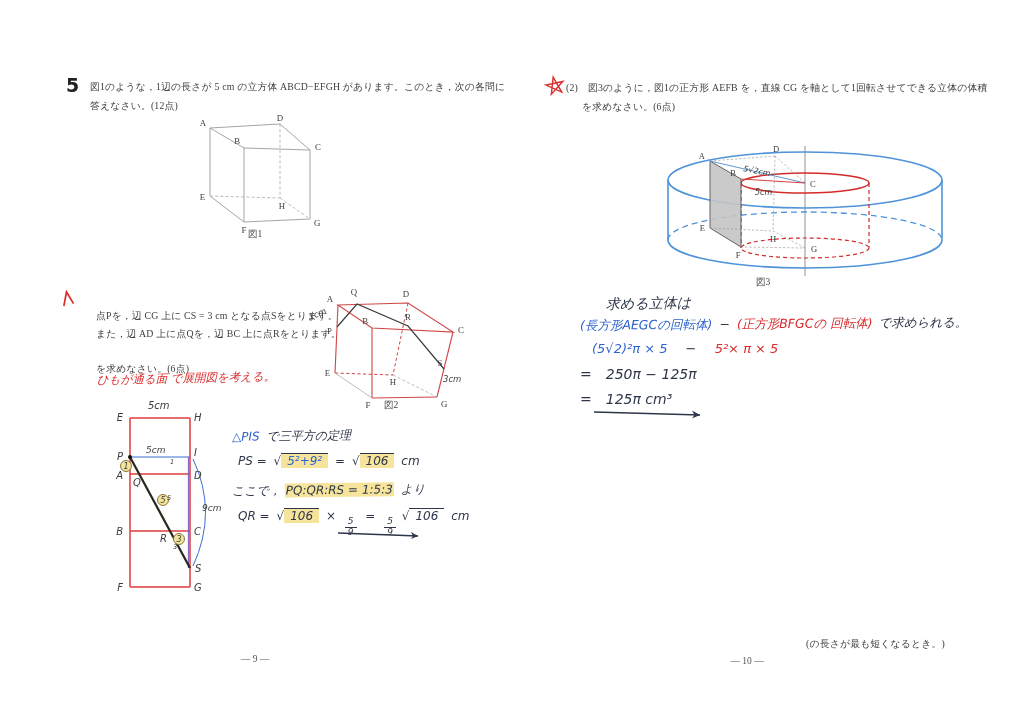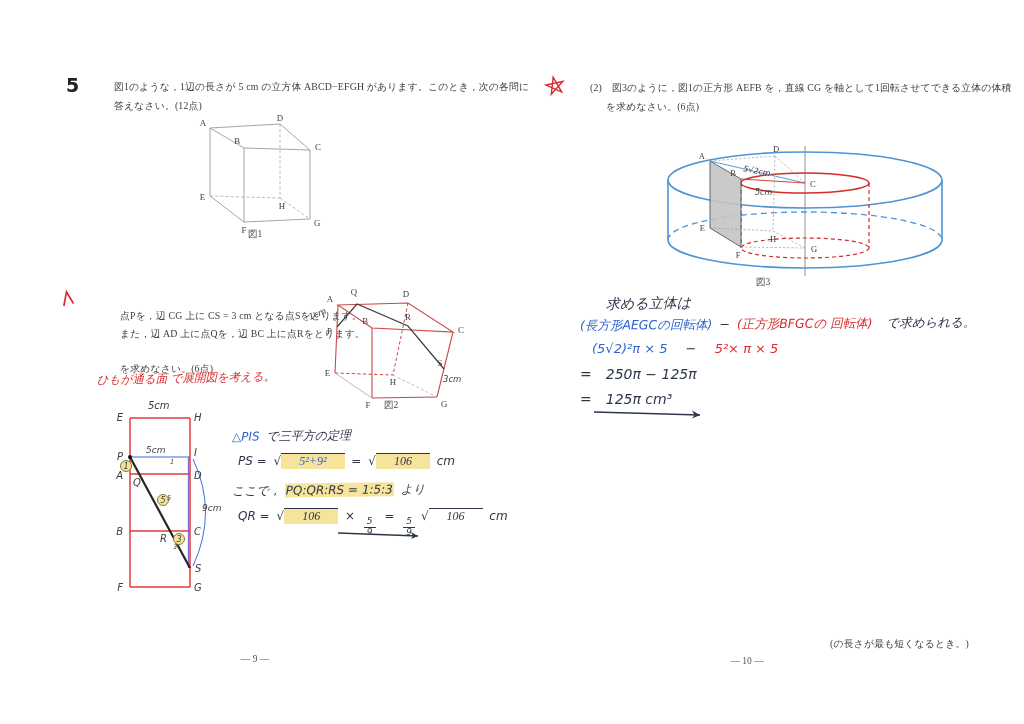--- a/index.html
+++ b/index.html
@@ -1,32 +1,32 @@
 <!DOCTYPE html>
 <html><head>
 <meta charset="utf-8">
 <style>
   html,body{margin:0;padding:0;background:#e8e8e8;}
   .canvas{position:relative;width:1024px;height:724px;background:#ffffff;overflow:hidden;
           font-family:"Liberation Serif","DejaVu Serif",serif;color:#3b3b3b;}
   .abs{position:absolute;}
-  .print{font-size:9.8px;letter-spacing:.2px;color:#3d3d3d;white-space:nowrap;margin-left:24px;}
+  .print{font-size:9.8px;letter-spacing:.2px;color:#3d3d3d;white-space:nowrap;}
   .pnum{font-family:"DejaVu Sans","Liberation Sans",sans-serif;font-weight:bold;font-size:19px;color:#222;}
   .cap{font-size:9.5px;color:#444;padding-left:8px;}
   .pageno{font-size:9.5px;color:#555;width:70px;text-align:center;}
   .hand{font-family:"DejaVu Sans","Liberation Sans",sans-serif;font-style:italic;white-space:nowrap;}
   .ink{color:#2d3648;}
   .bluepen{color:#2f63cf;}
   .redpen{color:#d92c2c;}
   .hl{background:#f6e49c;padding:0 1px;}
   .work{font-size:12px;}
   .sol{font-size:12.5px;}
   .frac{display:inline-flex;flex-direction:column;align-items:center;line-height:1;vertical-align:-0.45em;font-size:.75em;margin:0 2px;}
   .frac .top{border-bottom:1.3px solid currentColor;padding:0 3px 1px;}
-  .ov{display:inline-block;border-top:1.4px solid #2d3648;padding:0 18px;font-family:Liberation Serif, serif;}
+  .ov{display:inline-block;border-top:1.4px solid #2d3648;padding:0 6px;}
   .m{margin:0 3px;}
   svg{position:absolute;overflow:visible;}
   svg text{font-family:"Liberation Serif","DejaVu Serif",serif;fill:#3c3c3c;}
   svg text.ht{font-family:"DejaVu Sans","Liberation Sans",sans-serif;font-style:italic;}
 </style>
 </head>
 <body>
 
 <div class="canvas">
 
@@ -233,21 +233,21 @@
     <text class="ht" x="88" y="41" font-size="8" fill="#3b6fd4" transform="rotate(11 88 41)">5√2cm</text>
     <text class="ht" x="100" y="65" font-size="8" fill="#d42b2b">5cm</text>
   </svg>
   <div class="abs cap" style="left:748px;top:276px">図3</div>
 
   <div class="abs hand sol ink" style="left:606px;top:295px;font-size:14px;transform:rotate(-1deg)">求める立体は</div>
   <div class="abs hand sol" style="left:580px;top:316px;transform:rotate(-0.5deg)">
     <span class="bluepen">(長方形AEGCの回転体)</span>
     <span class="ink m">−</span>
     <span class="redpen">(正方形BFGCの 回転体)</span>
-    <span class="ink" style="margin-left:10px">で求められる。</span>
+    <span class="ink" style="margin-left:2px">で求められる。</span>
   </div>
   <div class="abs hand sol" style="left:592px;top:341px;font-size:13px">
     <span class="bluepen">(5√2)²π × 5</span>
     <span class="ink" style="margin:0 14px">−</span>
     <span class="redpen">5²× π × 5</span>
   </div>
   <div class="abs hand sol ink" style="left:580px;top:366px;font-size:14px">=　250π − 125π</div>
   <div class="abs hand sol ink" style="left:580px;top:391px;font-size:14px">=　125π cm³</div>
   <svg style="left:592px;top:408px" width="120" height="13" viewBox="0 0 120 13">
     <path d="M2,4 L108,7" stroke="#2d3648" stroke-width="1.4" fill="none"></path>

